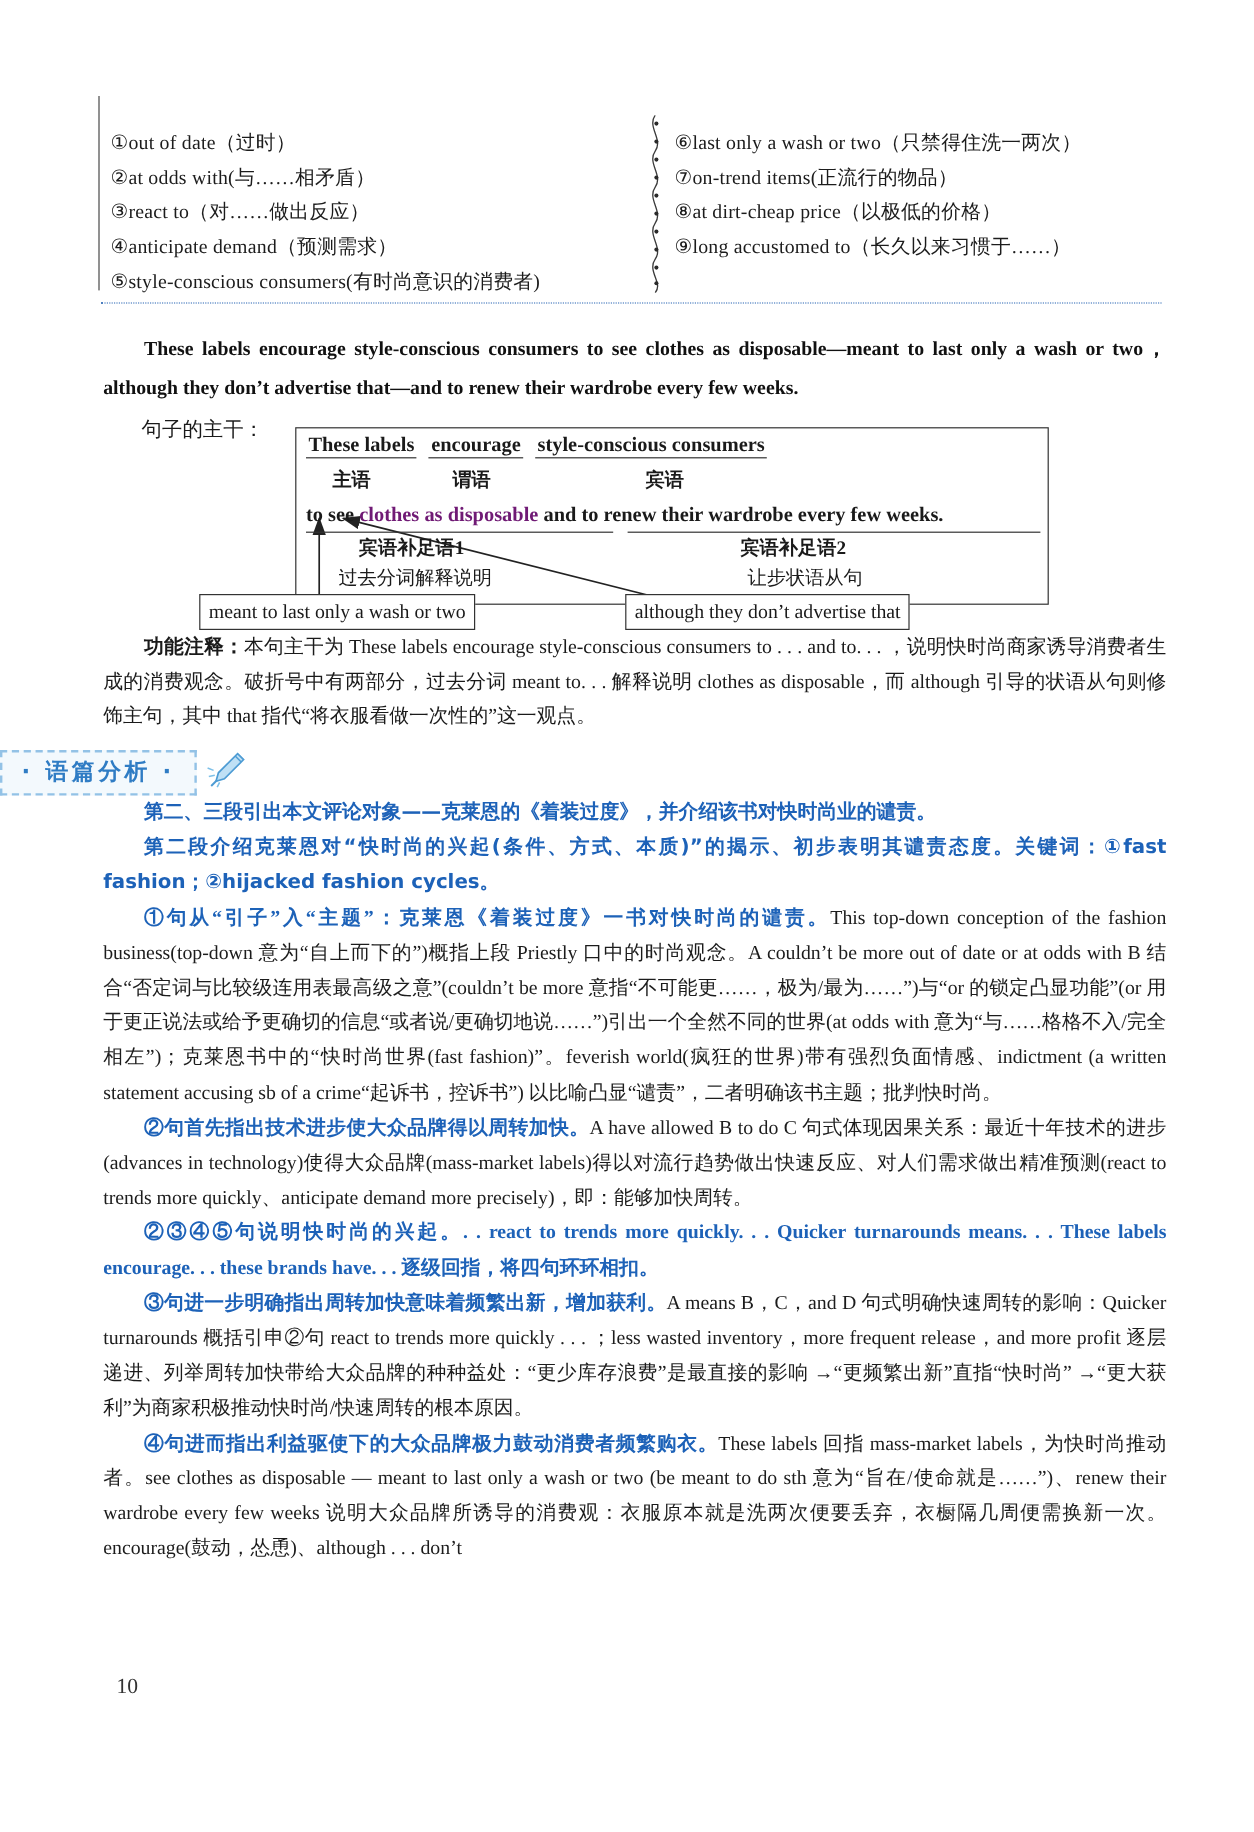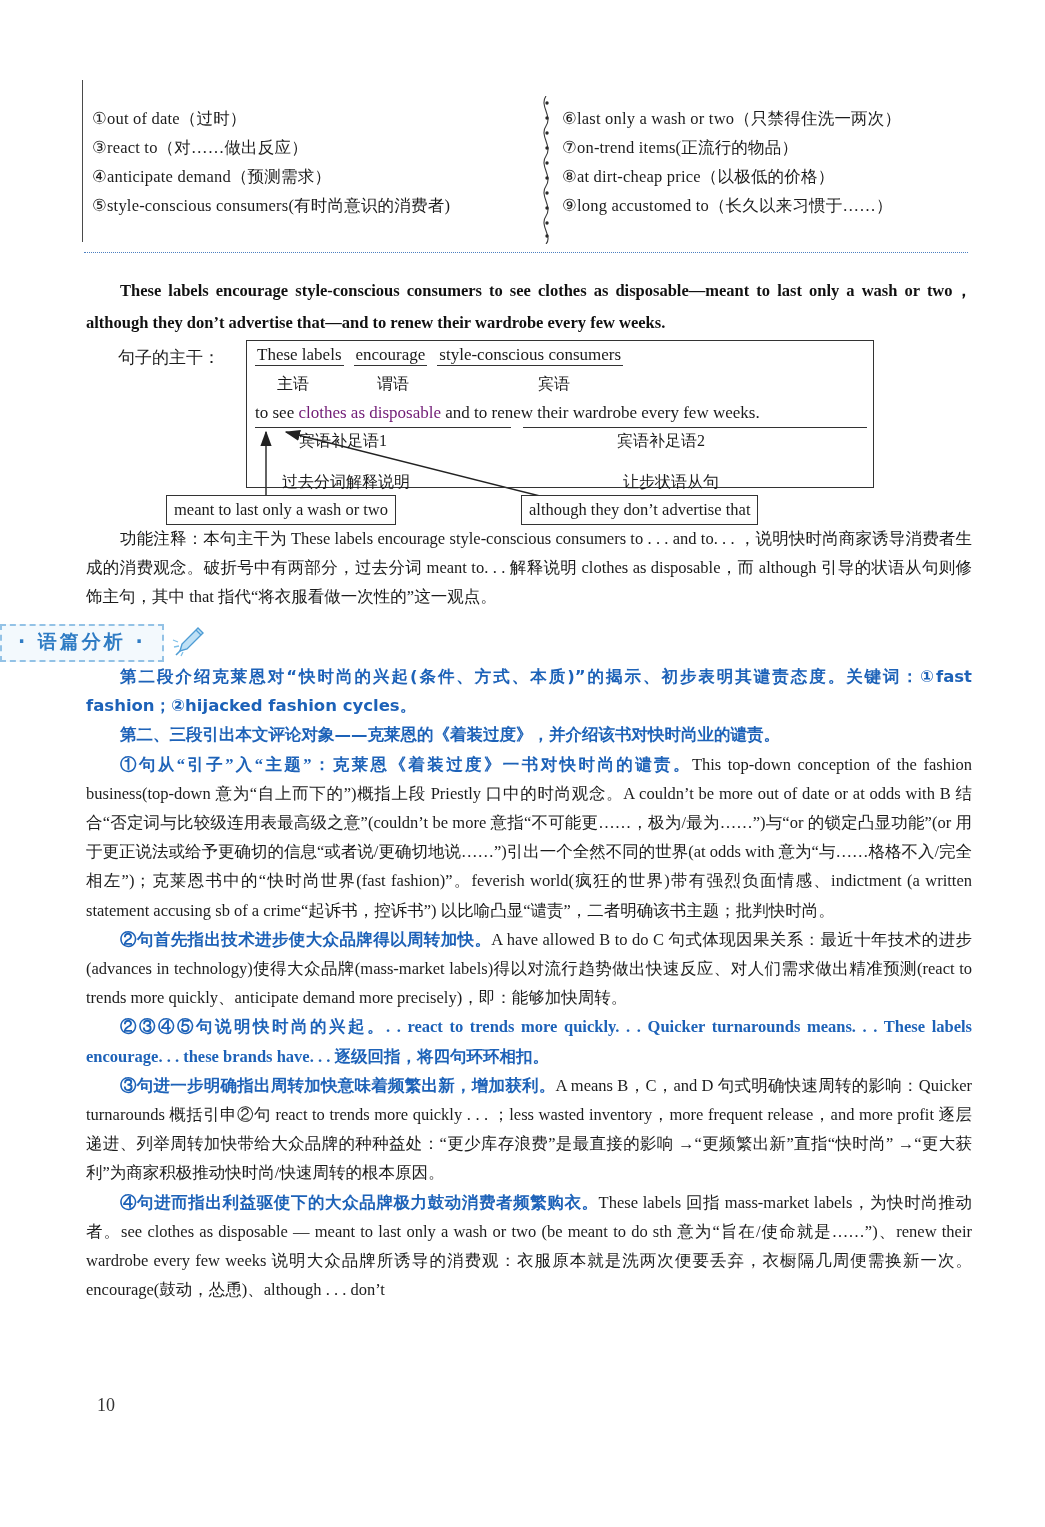--- a/index.html
+++ b/index.html
@@ -100,25 +100,26 @@
   .trunk-label {
     position: absolute;
     left: 32px;
     top: 6px;
     font-size: 17px;
     white-space: nowrap;
   }
   .trunk-box {
     position: absolute;
     left: 160px;
-    top: 0px;
+    top: 16px;
     width: 628px;
     height: 148px;
     border: 1.2px solid #333;
     box-sizing: border-box;
+    font-weight: bold;
   }
   .trunk-row1 {
     position: absolute;
     left: 8px;
     top: 4px;
     font-size: 17px;
     white-space: nowrap;
   }
   .tok {
     display: inline-block;
@@ -209,21 +210,21 @@
   .func-note {
     position: absolute;
     left: 86px;
     top: 524px;
     width: 886px;
     font-size: 16.5px;
     line-height: 29px;
     text-align: justify;
     text-indent: 34px;
   }
-  .func-note b { font-weight: normal; margin-top: 24px; }
+  .func-note b { font-weight: bold; margin-top: 24px; }
 
   
   .sec-header {
     position: absolute;
     left: 0;
     top: 624px;
     width: 1045px;
     display: flex;
     align-items: center;
   }
@@ -285,20 +286,21 @@
 </head>
 <body>
 
 <div class="page">
 
   <div class="left-rule"></div>
 
   <div class="vocab">
     <div class="vocab-col left">
       <div class="vocab-item">①out of date（过时）</div>
+      <div class="vocab-item">②at odds with(与……相矛盾）</div>
       <div class="vocab-item">③react to（对……做出反应）</div>
       <div class="vocab-item">④anticipate demand（预测需求）</div>
       <div class="vocab-item">⑤style-conscious consumers(有时尚意识的消费者)</div>
     </div>
     <div class="vocab-col right">
       <div class="vocab-item">⑥last only a wash or two（只禁得住洗一两次）</div>
       <div class="vocab-item">⑦on-trend items(正流行的物品）</div>
       <div class="vocab-item">⑧at dirt-cheap price（以极低的价格）</div>
       <div class="vocab-item">⑨long accustomed to（长久以来习惯于……）</div>
     </div>
@@ -379,22 +381,22 @@
         <path d="M26 4 L31 9 L15 25 L8 27 L10 20 Z" fill="#bfe0f5" stroke="#4e9cd4" stroke-width="1.4"></path>
         <path d="M24 6 L29 11" stroke="#4e9cd4" stroke-width="1.2"></path>
         <path d="M9 26 L4 31" stroke="#4e9cd4" stroke-width="1.6"></path>
         <path d="M6 18 L1 16 M7 22 L2 23 M11 28 L9 32" stroke="#7ec0e8" stroke-width="1.3"></path>
       </svg>
     </span>
   </div>
 
   <div class="analysis">
 
+    <p class="blue-line">第二、三段引出本文评论对象——克莱恩的《着装过度》，并介绍该书对快时尚业的谴责。</p>
     <p class="blue-line">第二段介绍克莱恩对“快时尚的兴起(条件、方式、本质)”的揭示、初步表明其谴责态度。关键词：①fast fashion；②hijacked fashion cycles。</p>
-    <p class="blue-line">第二、三段引出本文评论对象——克莱恩的《着装过度》，并介绍该书对快时尚业的谴责。</p>
 
     <p class="para">
       <span class="blue">①句从“引子”入“主题”：克莱恩《着装过度》一书对快时尚的谴责。</span><span>This top-down conception of the fashion business(top-down 意为“自上而下的”)概指上段 Priestly 口中的时尚观念。A couldn’t be more out of date or at odds with B 结合“否定词与比较级连用表最高级之意”(couldn’t be more 意指“不可能更……，极为/最为……”)与“or 的锁定凸显功能”(or 用于更正说法或给予更确切的信息“或者说/更确切地说……”)引出一个全然不同的世界(at odds with 意为“与……格格不入/完全相左”)；克莱恩书中的“快时尚世界(fast fashion)”。feverish world(疯狂的世界)带有强烈负面情感、indictment (a written statement accusing sb of a crime“起诉书，控诉书”) 以比喻凸显“谴责”，二者明确该书主题；批判快时尚。</span>
     </p>
 
     <p class="para">
       <span class="blue">②句首先指出技术进步使大众品牌得以周转加快。</span><span>A have allowed B to do C 句式体现因果关系：最近十年技术的进步(advances in technology)使得大众品牌(mass-market labels)得以对流行趋势做出快速反应、对人们需求做出精准预测(react to trends more quickly、anticipate demand more precisely)，即：能够加快周转。</span>
     </p>
 
     <p class="para">

